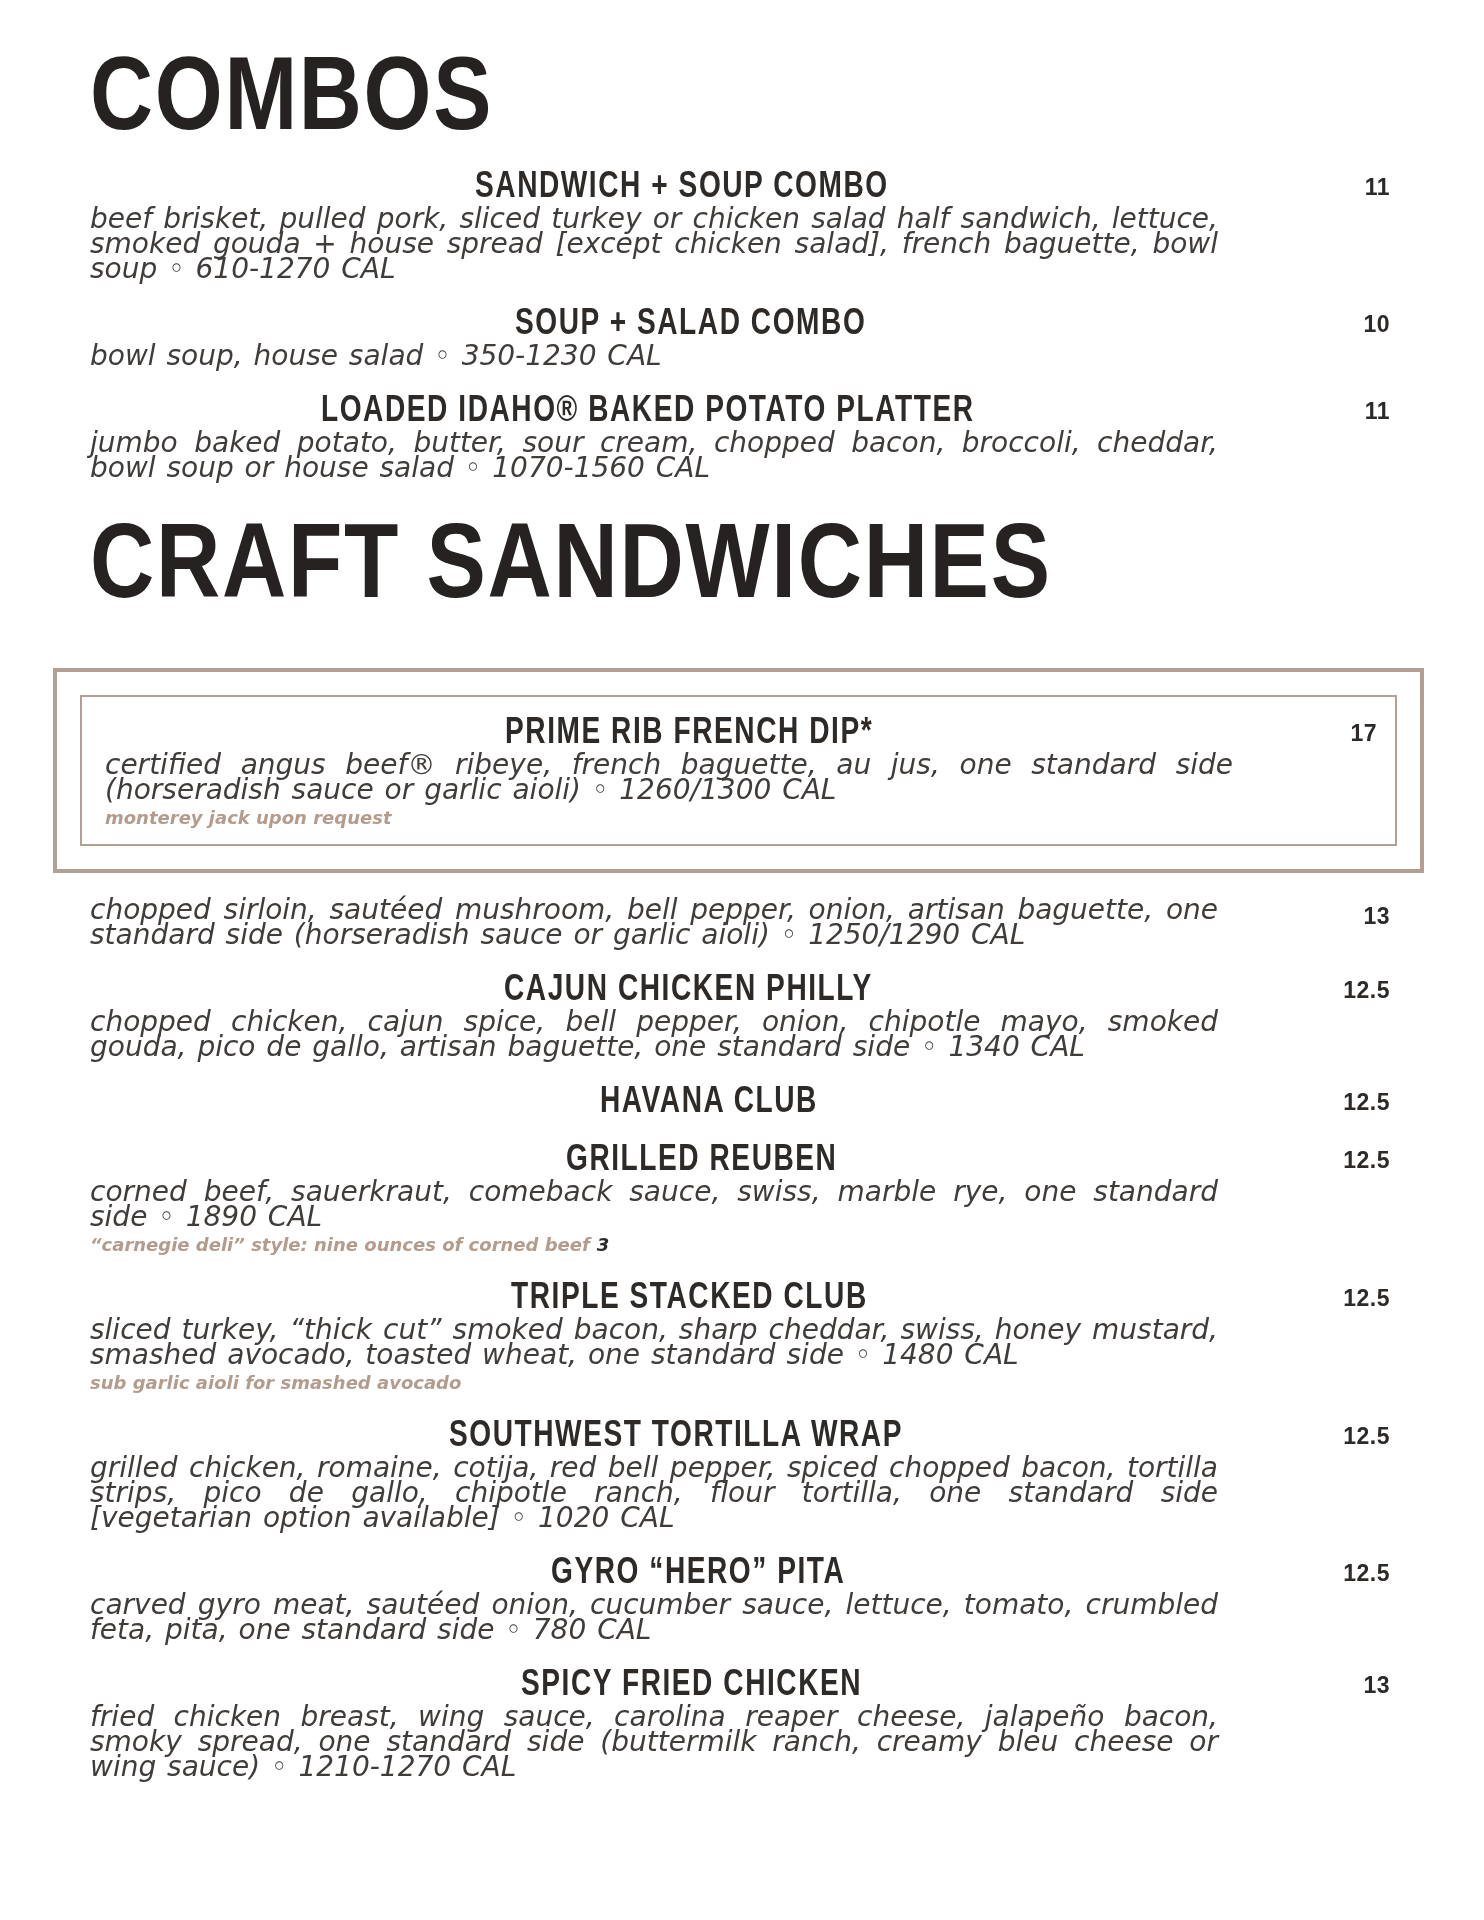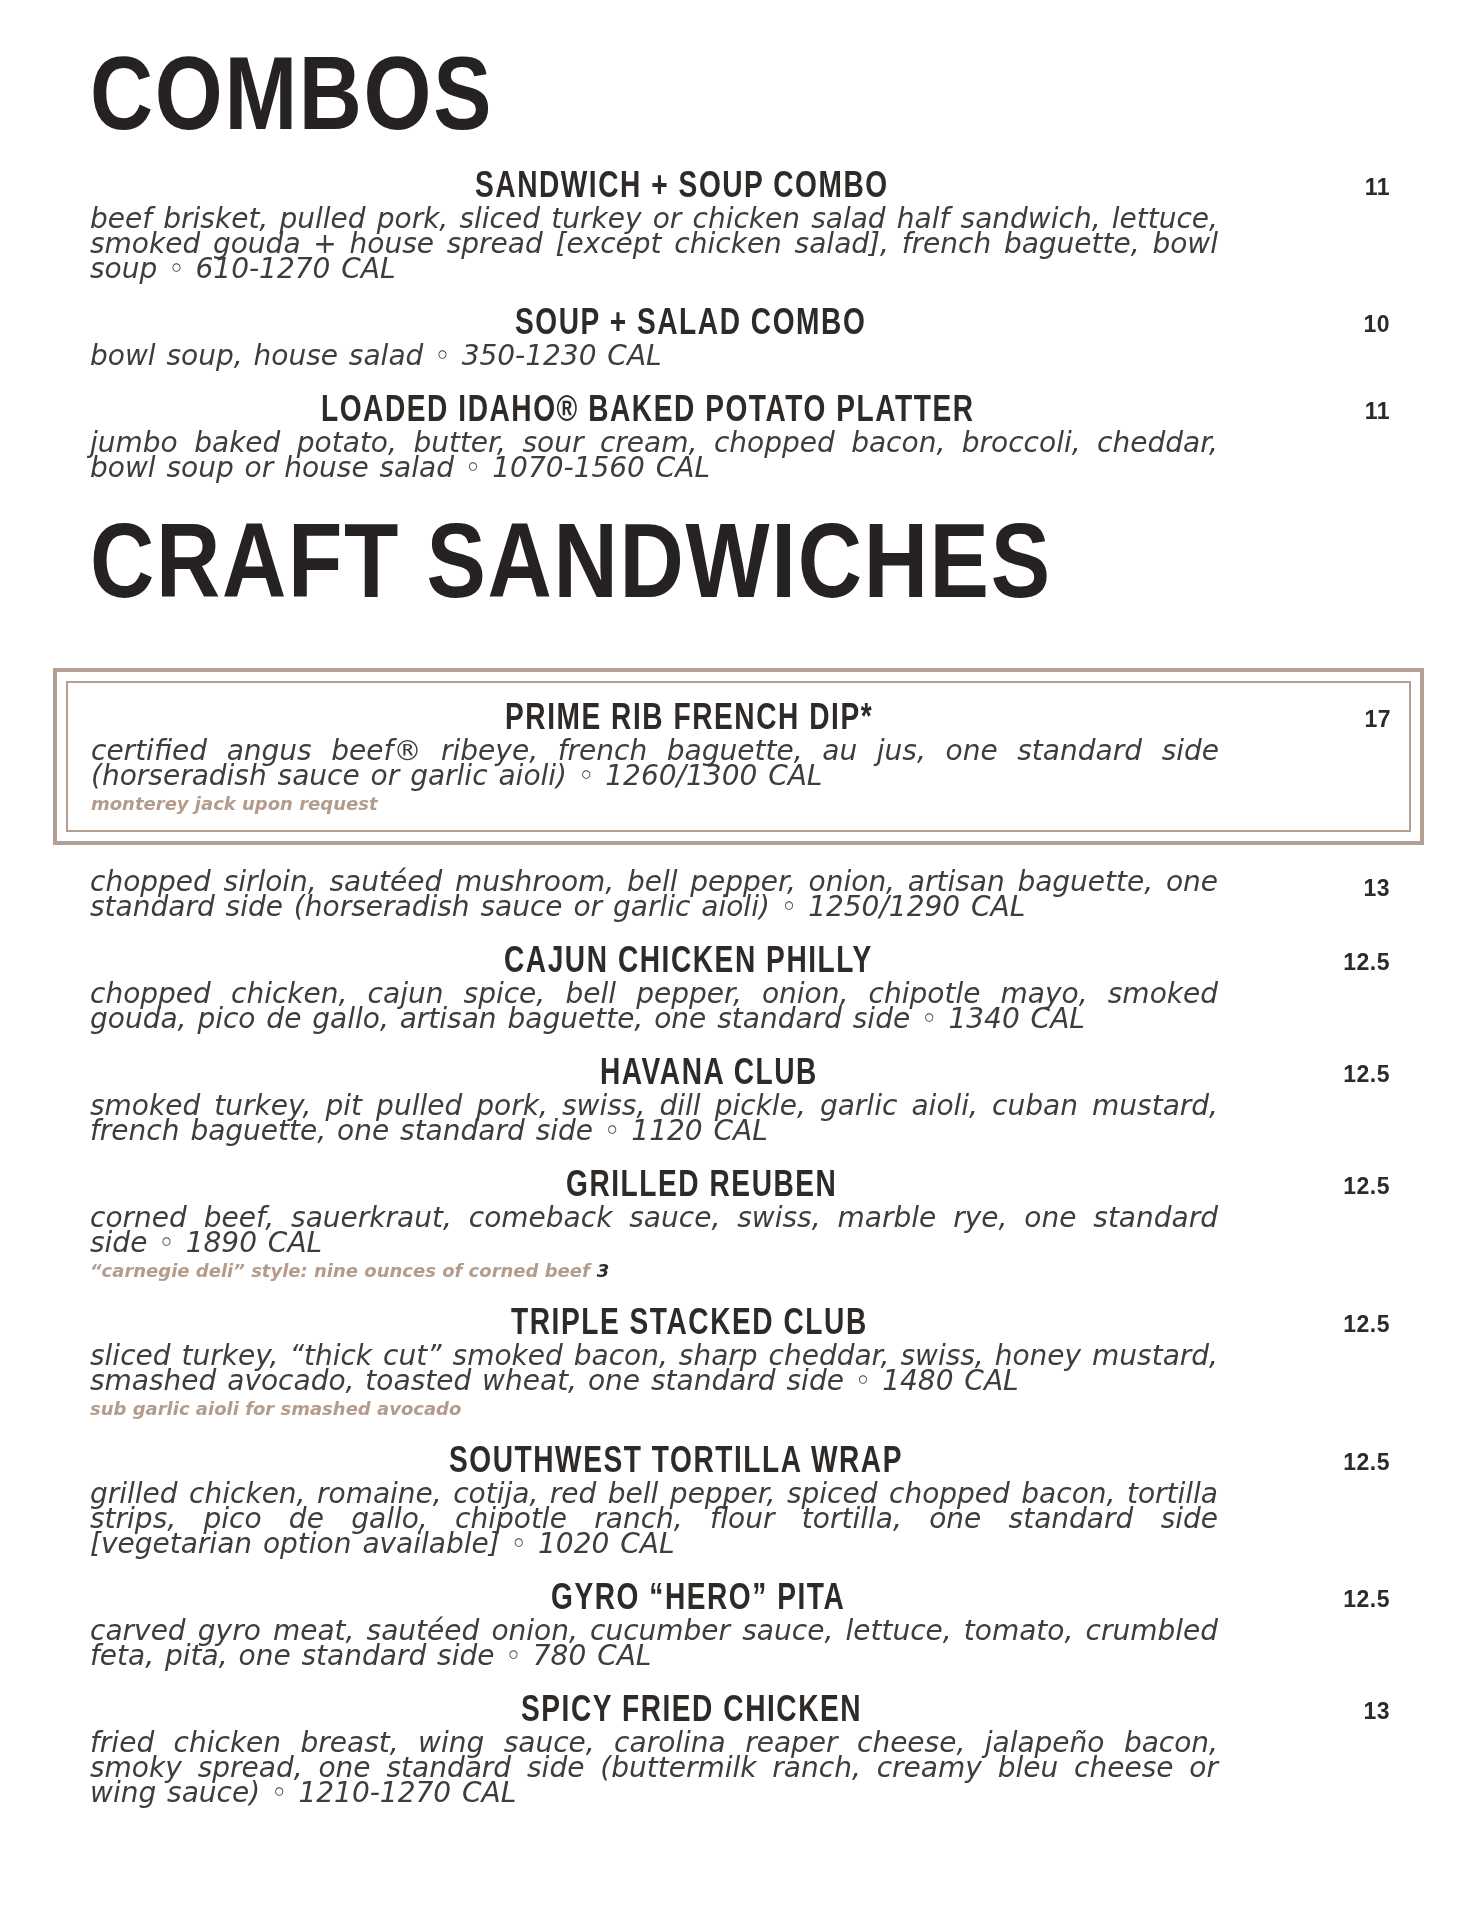--- a/index.html
+++ b/index.html
@@ -74,21 +74,21 @@
     font-weight: bold;
     font-size: 18px;
     line-height: 21px;
     color: #b49c8d;
   }
   .item-note .note-price { color: #2d2a28; margin-left: 7px; }
 
   
   .feature-box {
     border: 4px solid #b4a092;
-    padding: 9px;
+    padding: 23px;
     margin: 54px -34px 24px -37px;
   }
   .feature-box-inner {
     border: 2px solid #b4a092;
     padding: 17px 18px 16px 23px;
   }
   .feature-box .item { margin: 0; }
 </style>
 </head>
 <body>
@@ -148,21 +148,20 @@
       </div>
       <span class="item-price">12.5</span>
       <p class="item-desc">chopped chicken, cajun spice, bell pepper, onion, chipotle mayo, smoked gouda, pico de gallo, artisan baguette, one standard side ◦ 1340 CAL</p>
     </div>
 
     <div class="item">
       <div class="item-head">
         <span class="item-name">HAVANA CLUB</span>
       </div>
       <span class="item-price">12.5</span>
-      <p class="item-desc">smoked turkey, pit pulled pork, swiss, dill pickle, garlic aioli, cuban mustard, french baguette, one standard side ◦ 1120 CAL</p>
     </div>
 
     <div class="item">
       <div class="item-head">
         <span class="item-name">GRILLED REUBEN</span>
       </div>
       <span class="item-price">12.5</span>
       <p class="item-desc">corned beef, sauerkraut, comeback sauce, swiss, marble rye, one standard side ◦ 1890 CAL</p>
       <p class="item-note"><span>“carnegie deli” style: nine ounces of corned beef</span><span class="note-price">3</span></p>
     </div>

